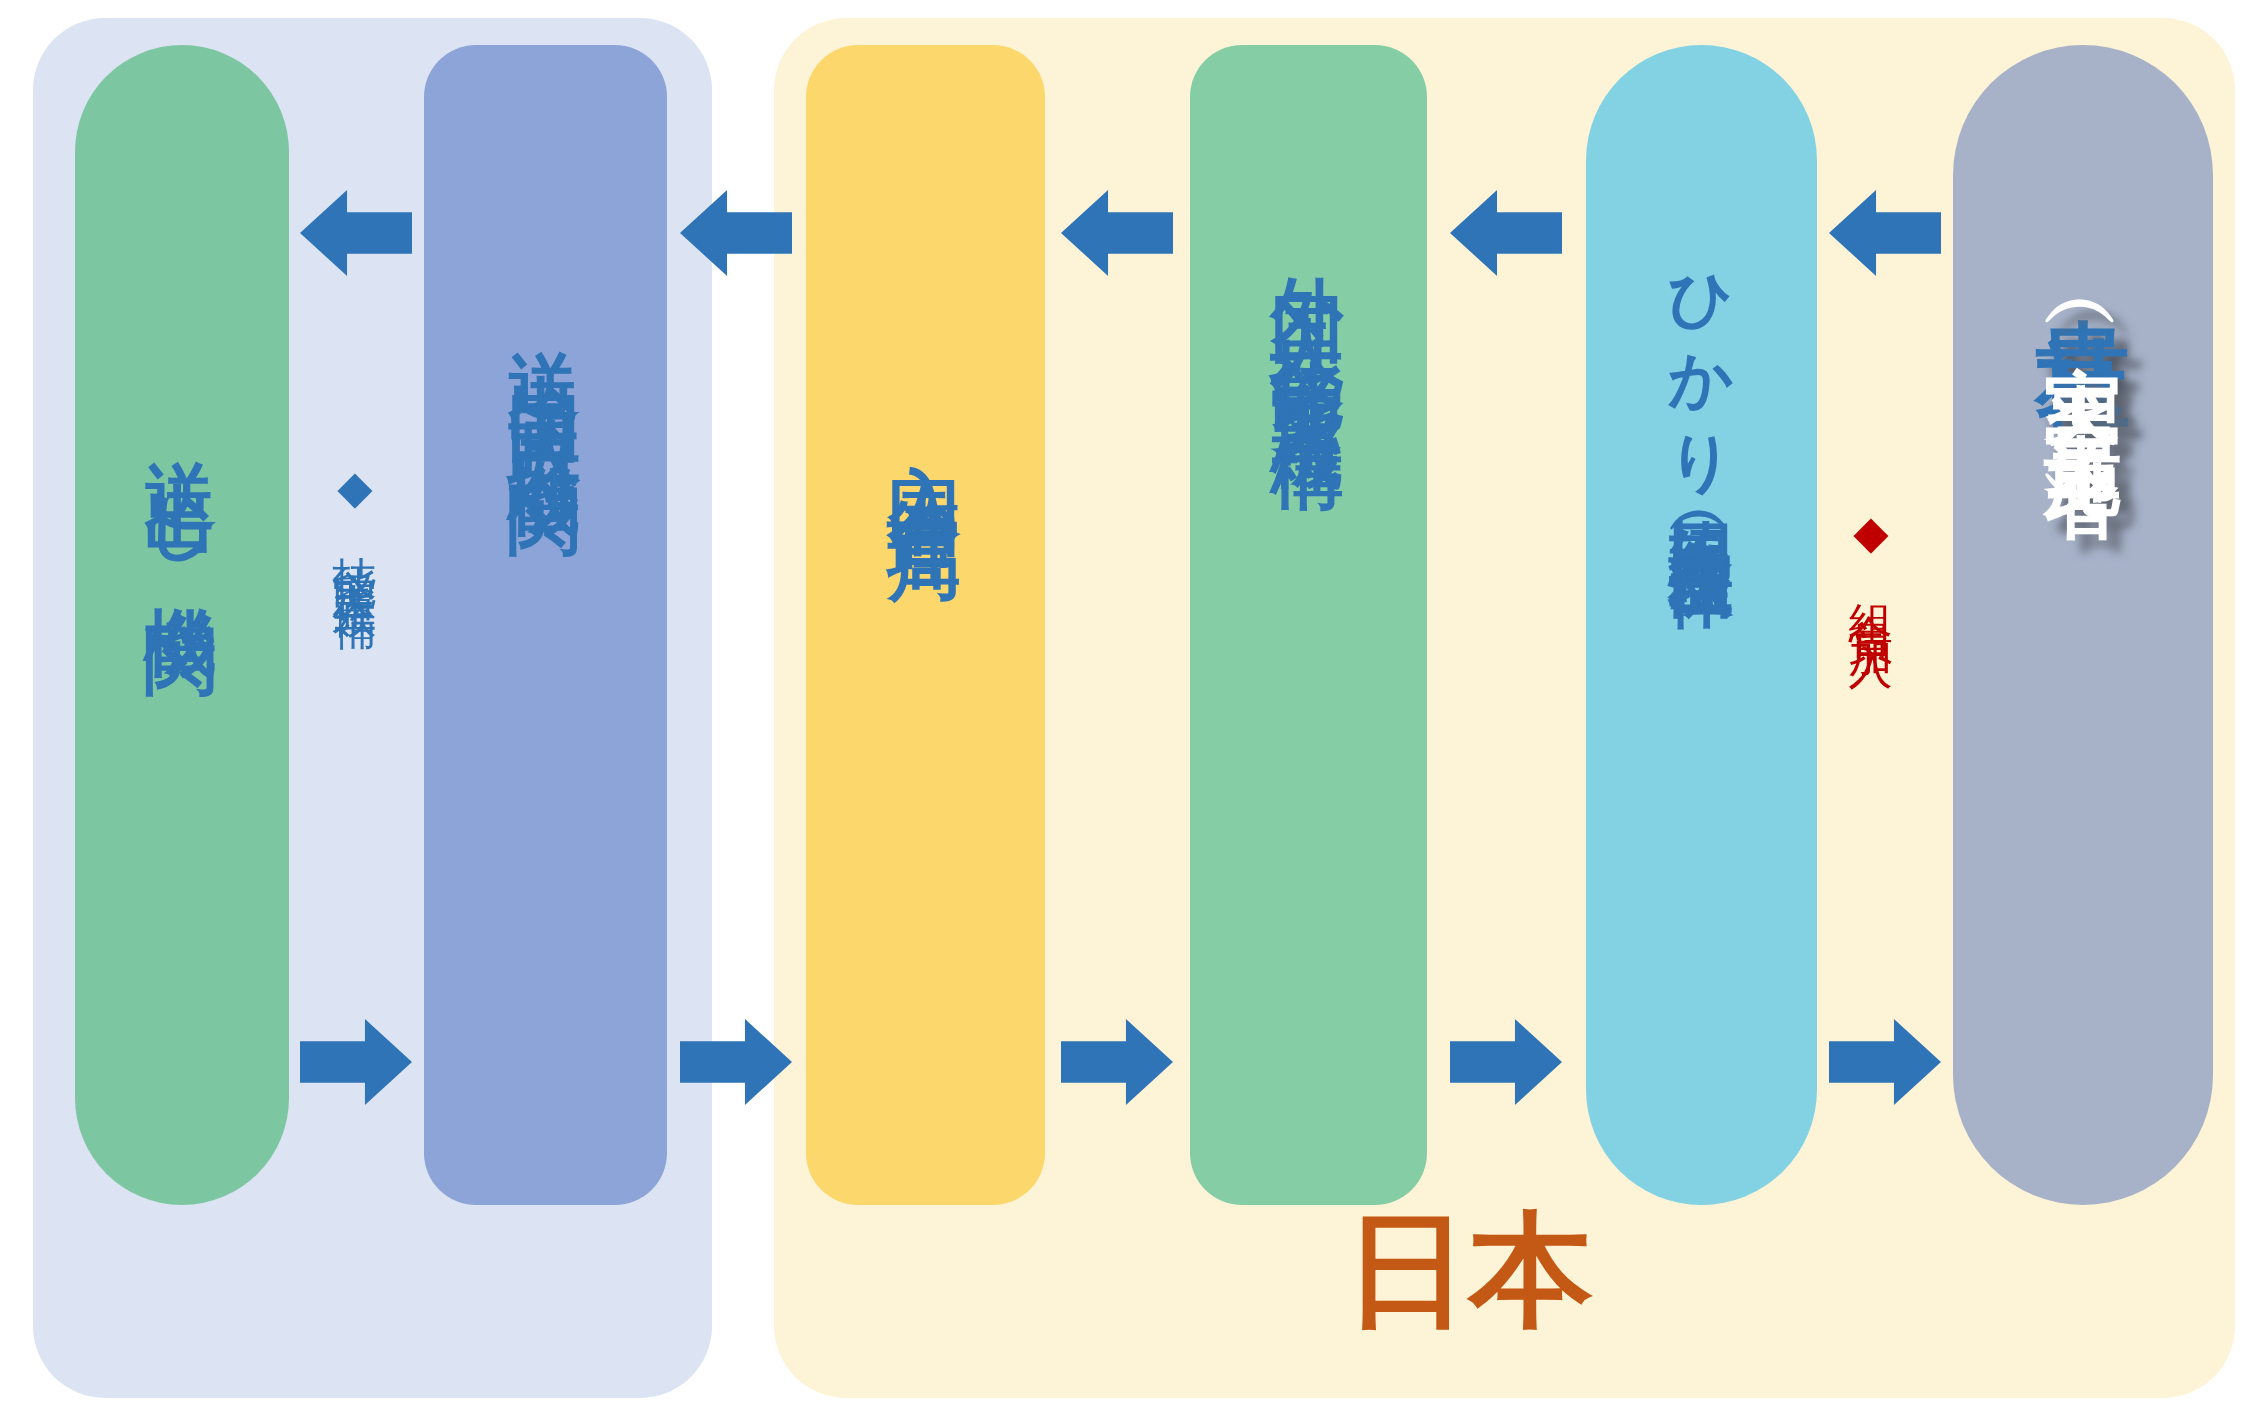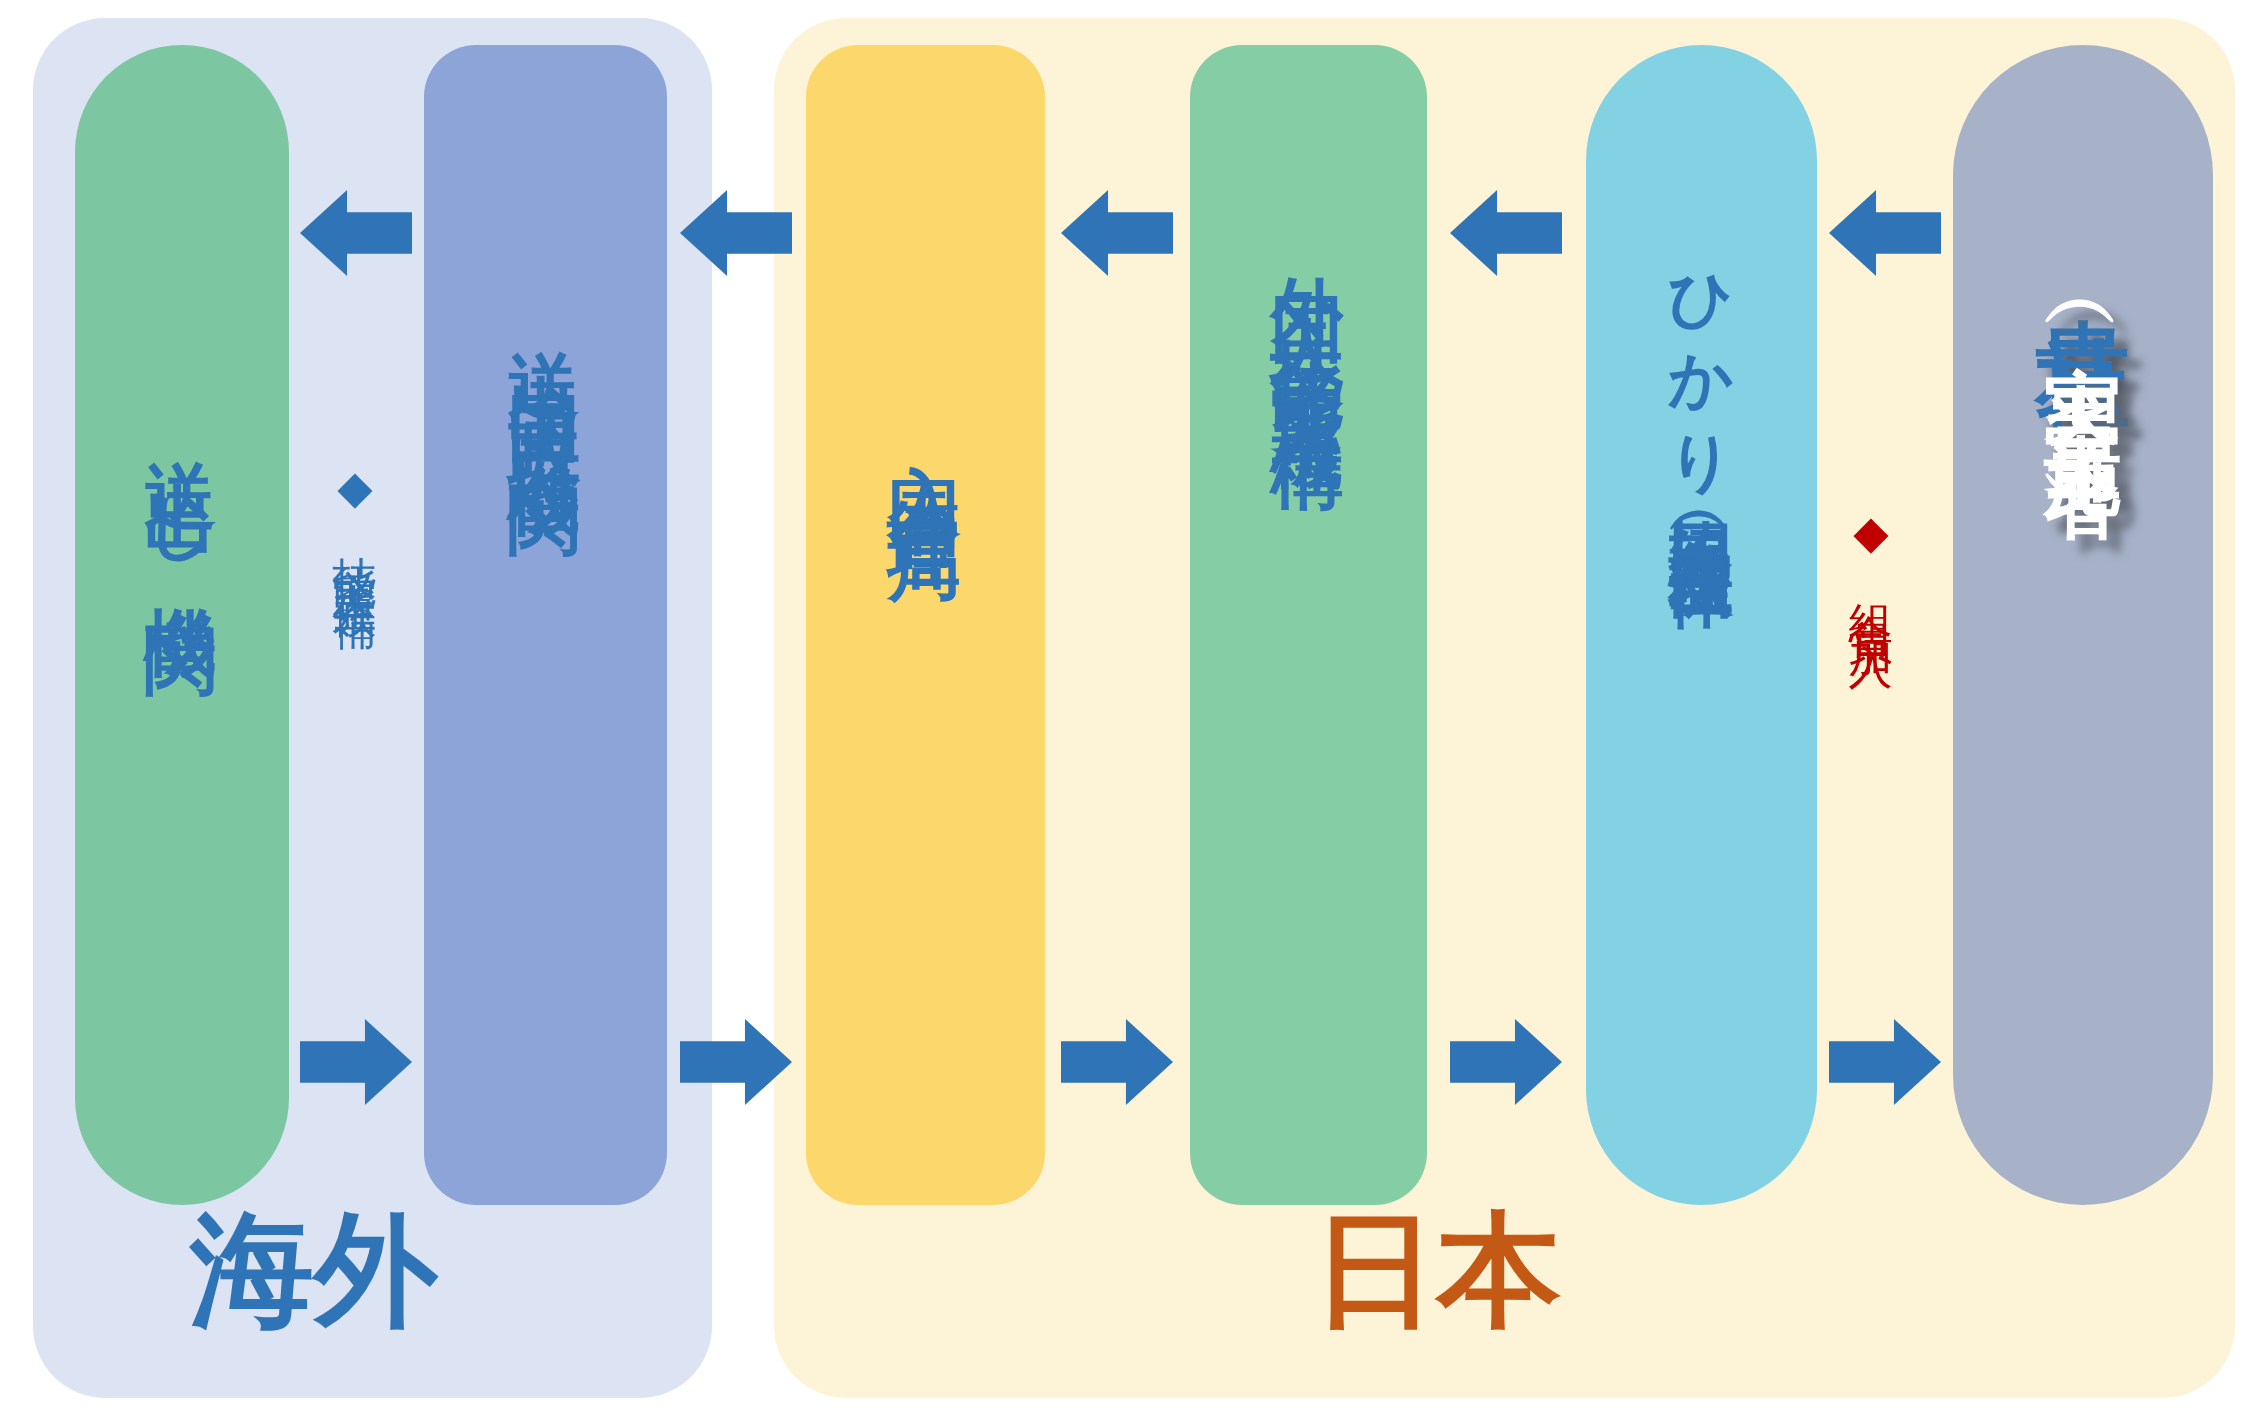--- a/index.html
+++ b/index.html
@@ -30,21 +30,21 @@
   .pill5{left:1586px;width:231px;border-radius:116px;background:var(--node-hikari);}
   .pill5 .vtext{font-size:64px;letter-spacing:6px;margin-top:185px;}
   .pill6{left:1953px;width:260px;border-radius:130px;background:var(--node-your-company);}
   .pill6 .vtext{margin-top:196px;}
   .p6-primary{font-size:94px;letter-spacing:18px;color:var(--text-blue);
     text-shadow:14px 12px 10px rgba(70,76,88,0.8);}
   .p6-secondary{font-size:77px;letter-spacing:25px;color:#ffffff;
     text-shadow:14px 12px 10px rgba(96,102,114,0.85);}
   .region-label{position:absolute;top:1208px;line-height:1;font-size:124px;font-weight:bold;}
   .label-overseas{left:190px;color:var(--text-blue);}
-  .label-japan{left:1313px;color:var(--label-orange);}
+  .label-japan{left:1345px;color:var(--label-orange);}
   .ann{position:absolute;writing-mode:vertical-rl;text-orientation:mixed;line-height:1;
     font-size:44px;font-weight:normal;white-space:nowrap;}
   .ann .diamond{font-size:46px;}
   .ann1{left:332px;top:460px;color:var(--text-blue);letter-spacing:8px;}
   .ann2{left:1848px;top:505px;color:var(--annotation-red);letter-spacing:10px;}
   .arrow{position:absolute;width:112px;height:86px;background:var(--arrow-blue);}
   .arrow-left{clip-path:polygon(0 50%,42% 0,42% 26%,100% 26%,100% 74%,42% 74%,42% 100%);}
   .arrow-right{clip-path:polygon(100% 50%,58% 0,58% 26%,0 26%,0 74%,58% 74%,58% 100%);}
   .arrow-top{top:190px;}
   .arrow-bottom{top:1019px;}
@@ -85,16 +85,15 @@
   <div class="arrow arrow-left arrow-top ax3"></div>
   <div class="arrow arrow-left arrow-top ax4"></div>
   <div class="arrow arrow-left arrow-top ax5"></div>
 
   <div class="arrow arrow-right arrow-bottom ax1"></div>
   <div class="arrow arrow-right arrow-bottom ax2"></div>
   <div class="arrow arrow-right arrow-bottom ax3"></div>
   <div class="arrow arrow-right arrow-bottom ax4"></div>
   <div class="arrow arrow-right arrow-bottom ax5"></div>
 
-  <div class="region-label label-overseas">海外</div>
   <div class="region-label label-japan">日本</div>
 
 </div>
 
 </body></html>

